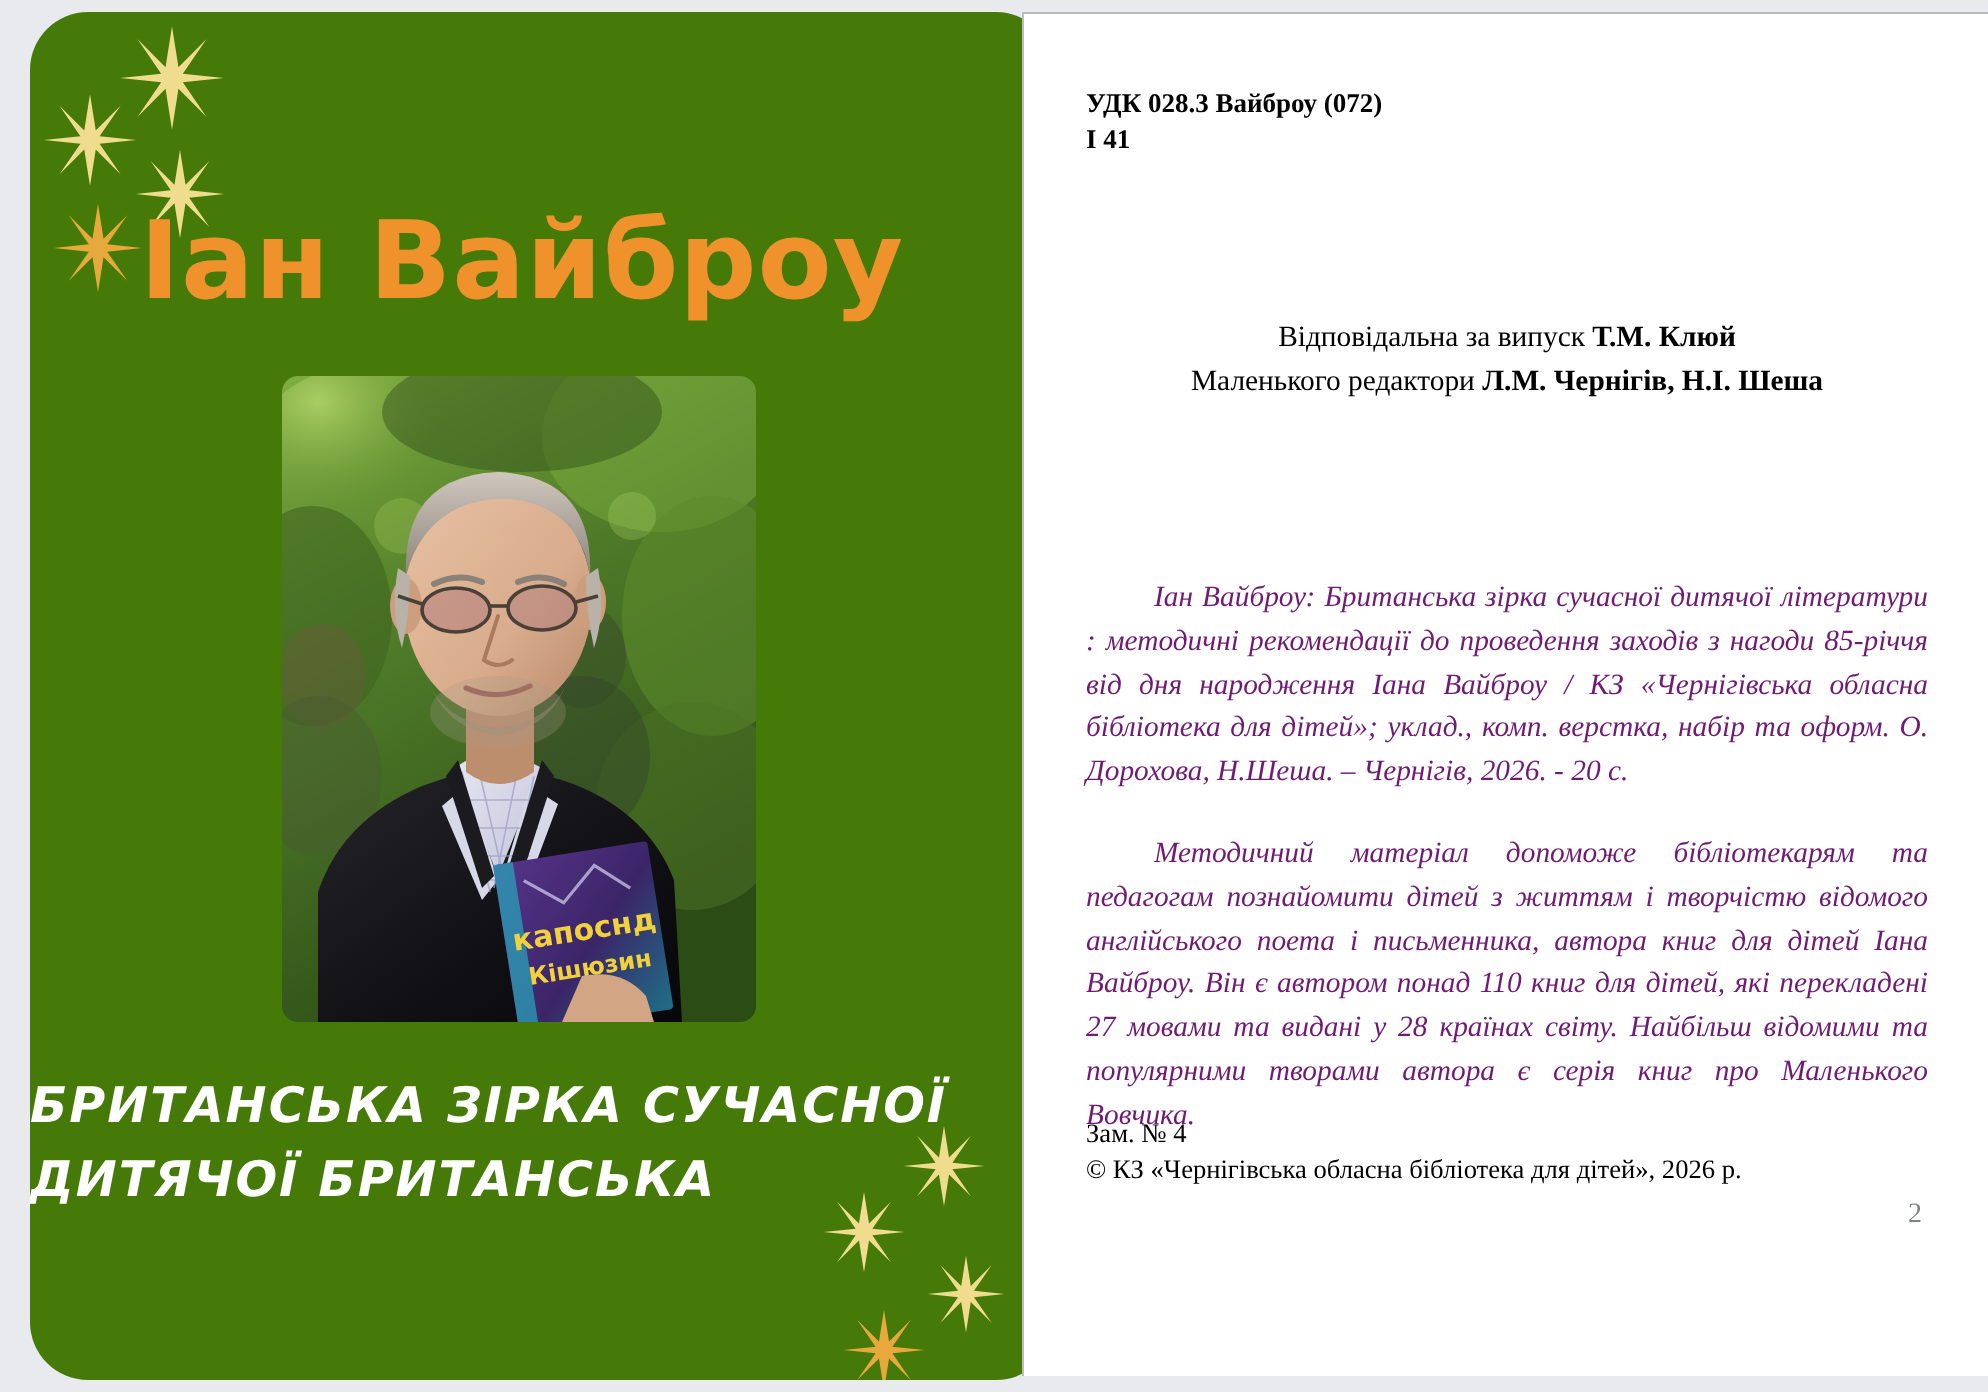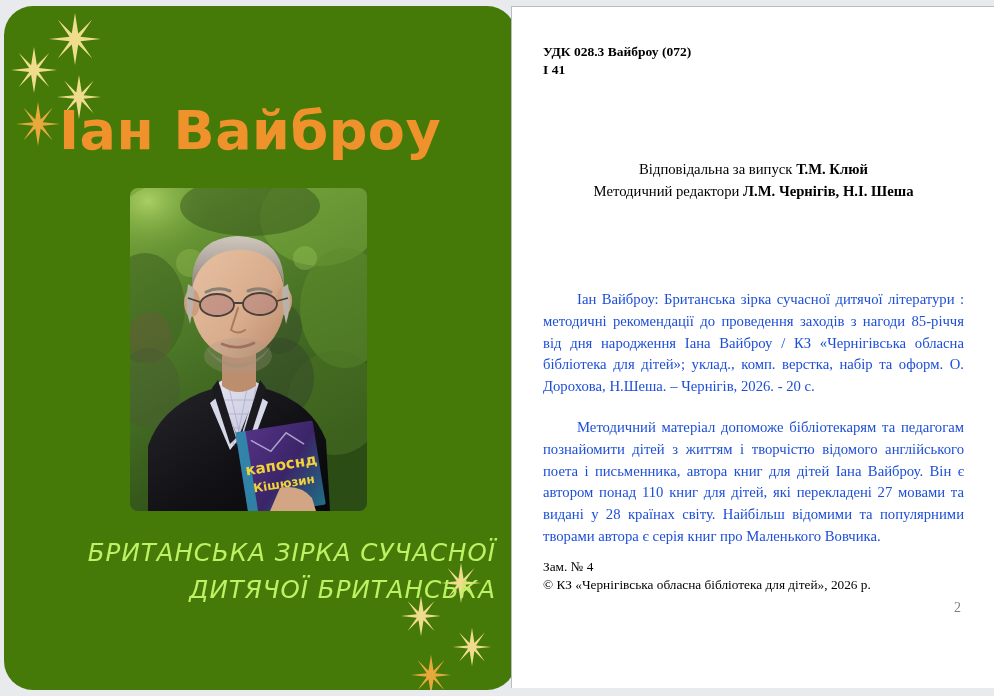--- a/index.html
+++ b/index.html
@@ -11,21 +11,21 @@
     height: 696px;
     background: #e8eaee;
     font-family: "Liberation Serif", serif;
     overflow: hidden;
     position: relative;
   }
 
   
   #cover-page {
     position: absolute;
-    left: 4px;
+    left: 15px;
     top: 6px;
     width: 512px;
     height: 684px;
     background: #457A08;
     overflow: hidden;
     border-radius: 29px;
   }
 
   #cover-title {
     position: absolute;
@@ -51,27 +51,27 @@
     overflow: hidden;
     background: #3f6b1f;
   }
   #author-photo svg { display: block; width: 100%; height: 100%; }
 
   #cover-subtitle {
     position: absolute;
     left: 0;
     top: 528px;
     width: 492px;
-    text-align: right;
+    text-align: left;
     font-family: "DejaVu Sans", sans-serif;
     font-style: italic;
-    font-weight: normal;
+    font-weight: bold;
     font-size: 24.5px;
     letter-spacing: 1px;
-    color: #bef264;
+    color: #ffffff;
     line-height: 1.52;
   }
 
   .star { position: absolute; pointer-events: none; }
 
   
   #text-page {
     position: absolute;
     left: 511px;
     top: 6px;
@@ -107,21 +107,22 @@
   #credits-block b { font-weight: bold; }
 
   .body-para {
     position: absolute;
     left: 31px;
     width: 421px;
     text-align: justify;
     text-indent: 34px;
     font-size: 14.7px;
     line-height: 1.48;
-    color: #1d4ed8;
+    color: #701a75;
+    font-style: italic;
   }
   #annotation-para { top: 282px; }
   #summary-para  { top: 410px; }
 
   #imprint-block {
     position: absolute;
     left: 31px;
     top: 551px;
     font-weight: normal;
     font-size: 13.3px;
@@ -296,21 +297,21 @@
   <div id="udk-block">
     <div>УДК 028.3 Вайброу (072)</div>
     <div>І 41</div>
   </div>
 
   <div id="credits-block">
     <div>
       <span>Відповідальна за випуск </span><b>Т.М. Клюй</b>
     </div>
     <div>
-      <span>Методичний редактори </span><b>Л.М. Чернігів, Н.І. Шеша</b>
+      <span>Маленького редактори </span><b>Л.М. Чернігів, Н.І. Шеша</b>
     </div>
   </div>
 
   <div id="annotation-para" class="body-para">Іан Вайброу: Британська зірка сучасної дитячої літератури : методичні рекомендації до проведення заходів з нагоди 85-річчя від дня народження Іана Вайброу / КЗ «Чернігівська обласна бібліотека для дітей»; уклад., комп. верстка, набір та оформ. О. Дорохова, Н.Шеша. – Чернігів, 2026. - 20 с.</div>
 
   <div id="summary-para" class="body-para">Методичний матеріал допоможе бібліотекарям та педагогам познайомити дітей з життям і творчістю відомого англійського поета і письменника, автора книг для дітей Іана Вайброу. Він є автором понад 110 книг для дітей, які перекладені 27 мовами та видані у 28 країнах світу. Найбільш відомими та популярними творами автора є серія книг про Маленького Вовчика.</div>
 
   <div id="imprint-block">
     <div>Зам. № 4</div>
     <div>© КЗ «Чернігівська обласна бібліотека для дітей», 2026 р.</div>

